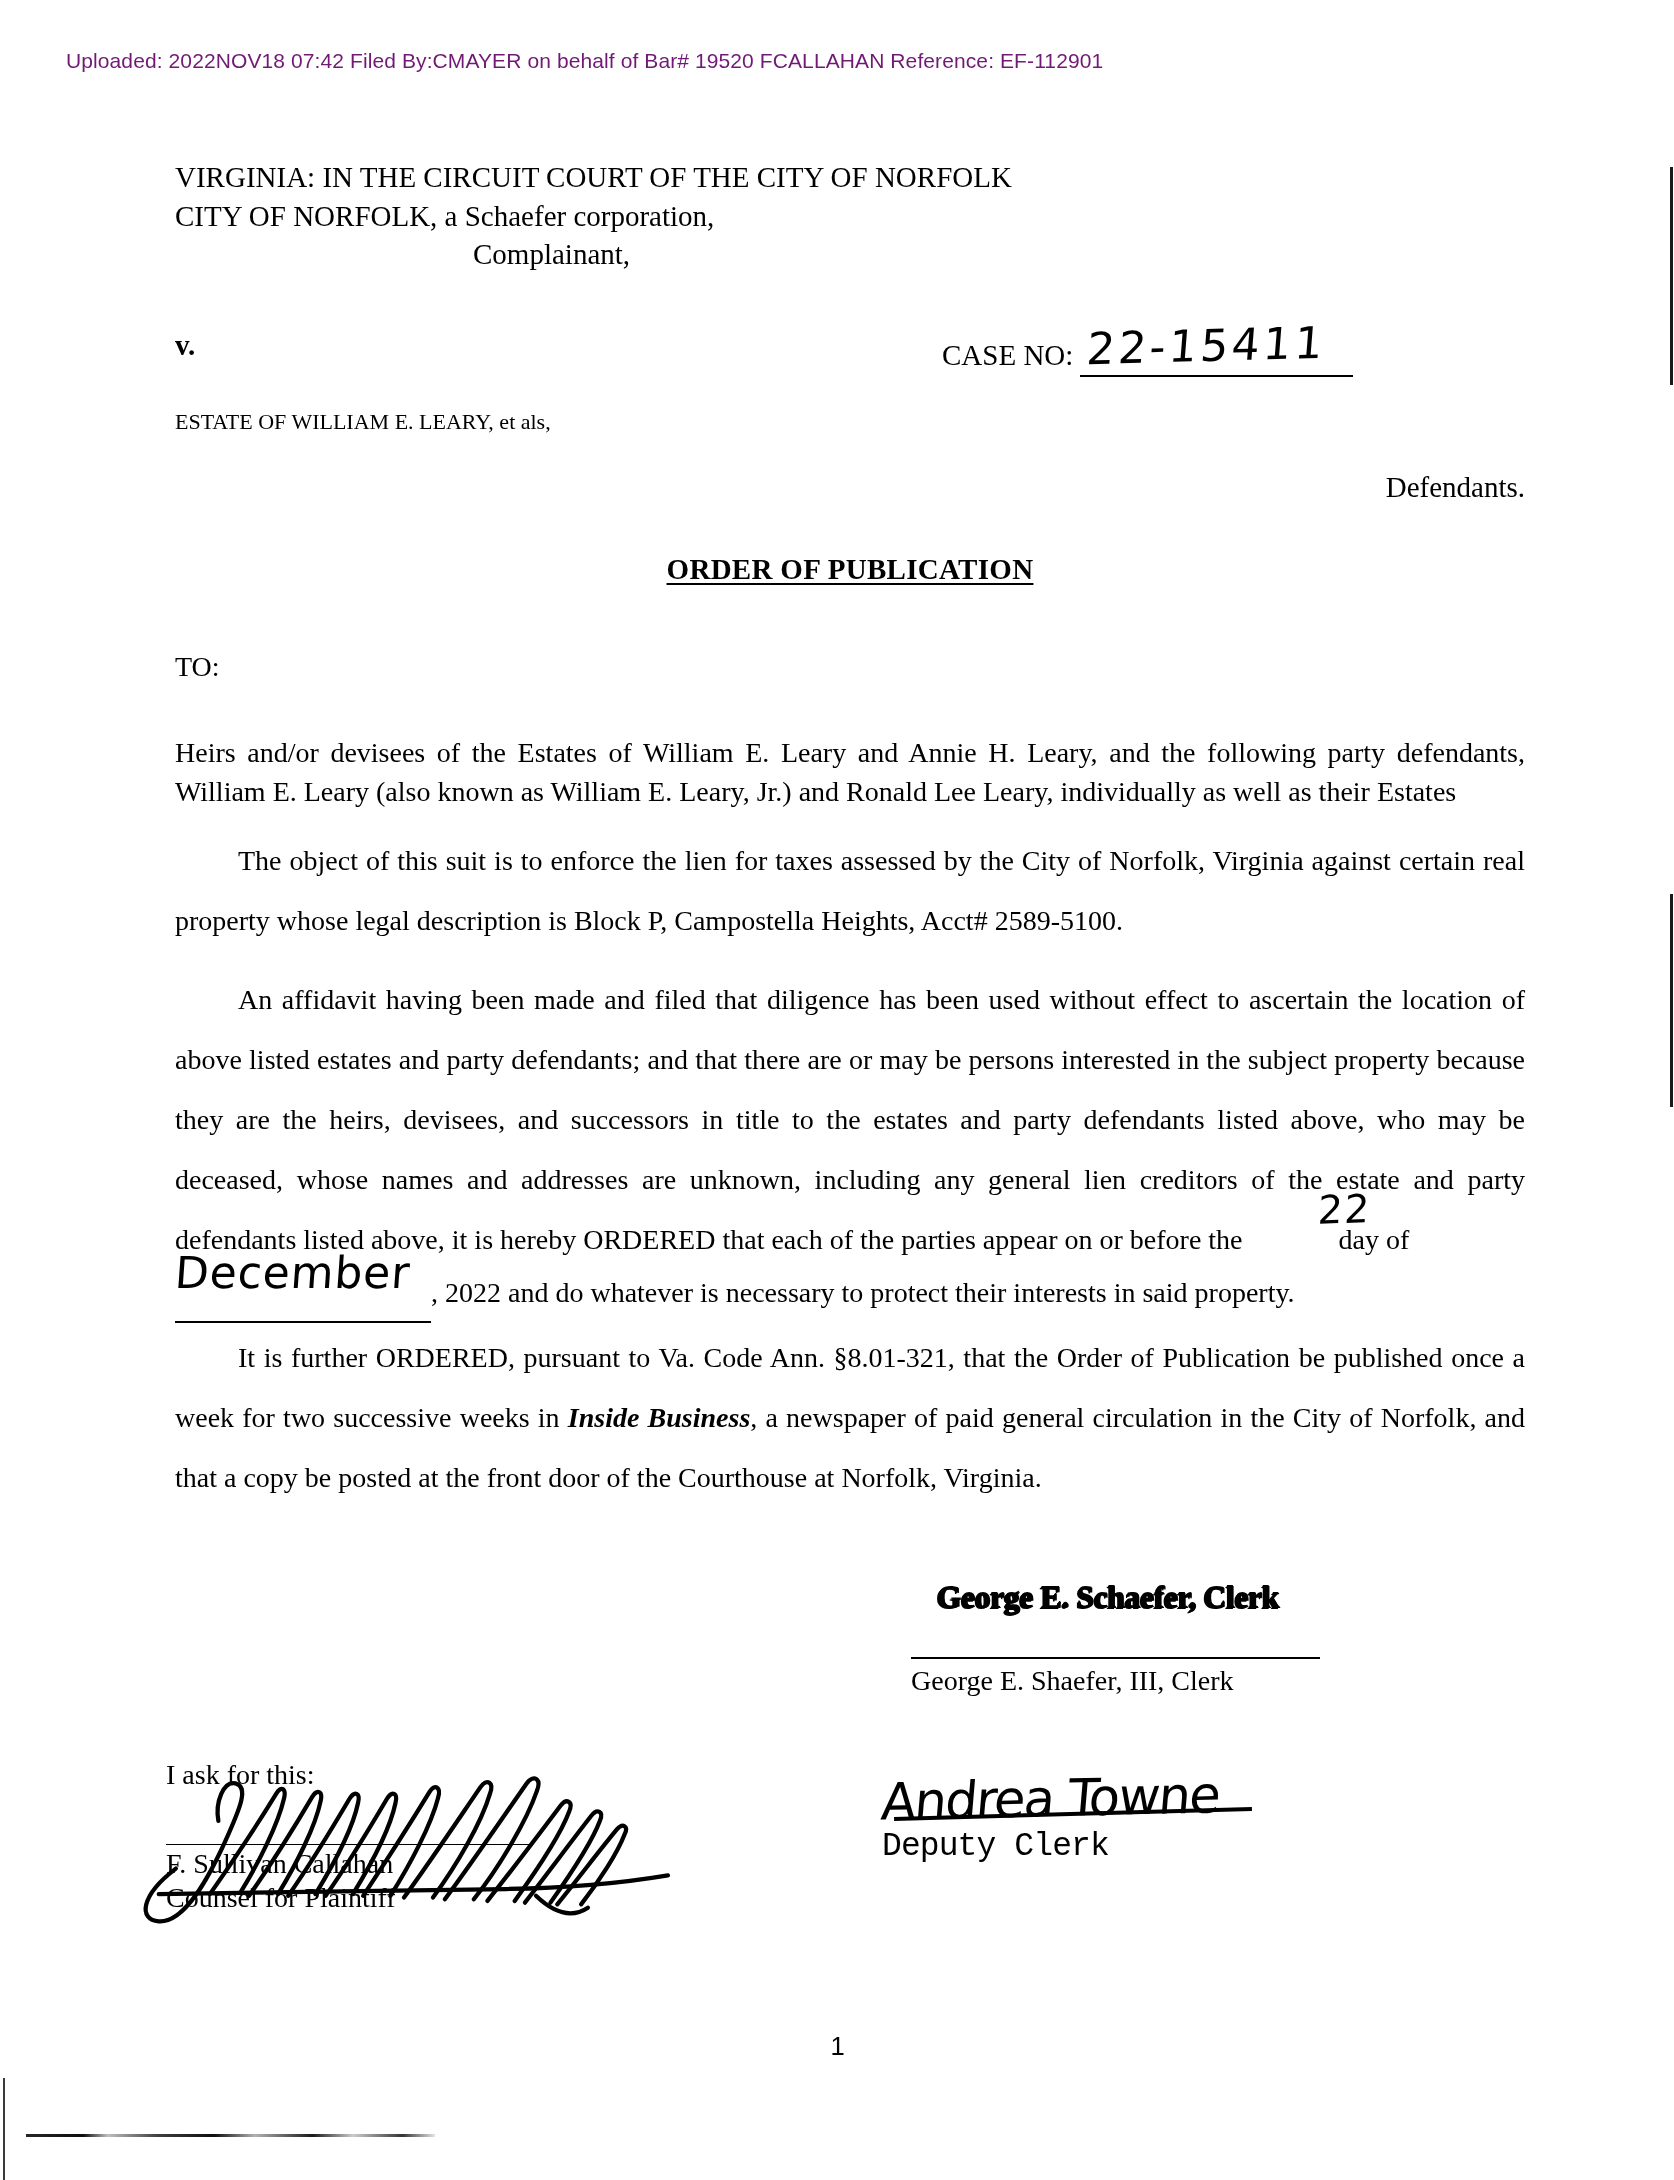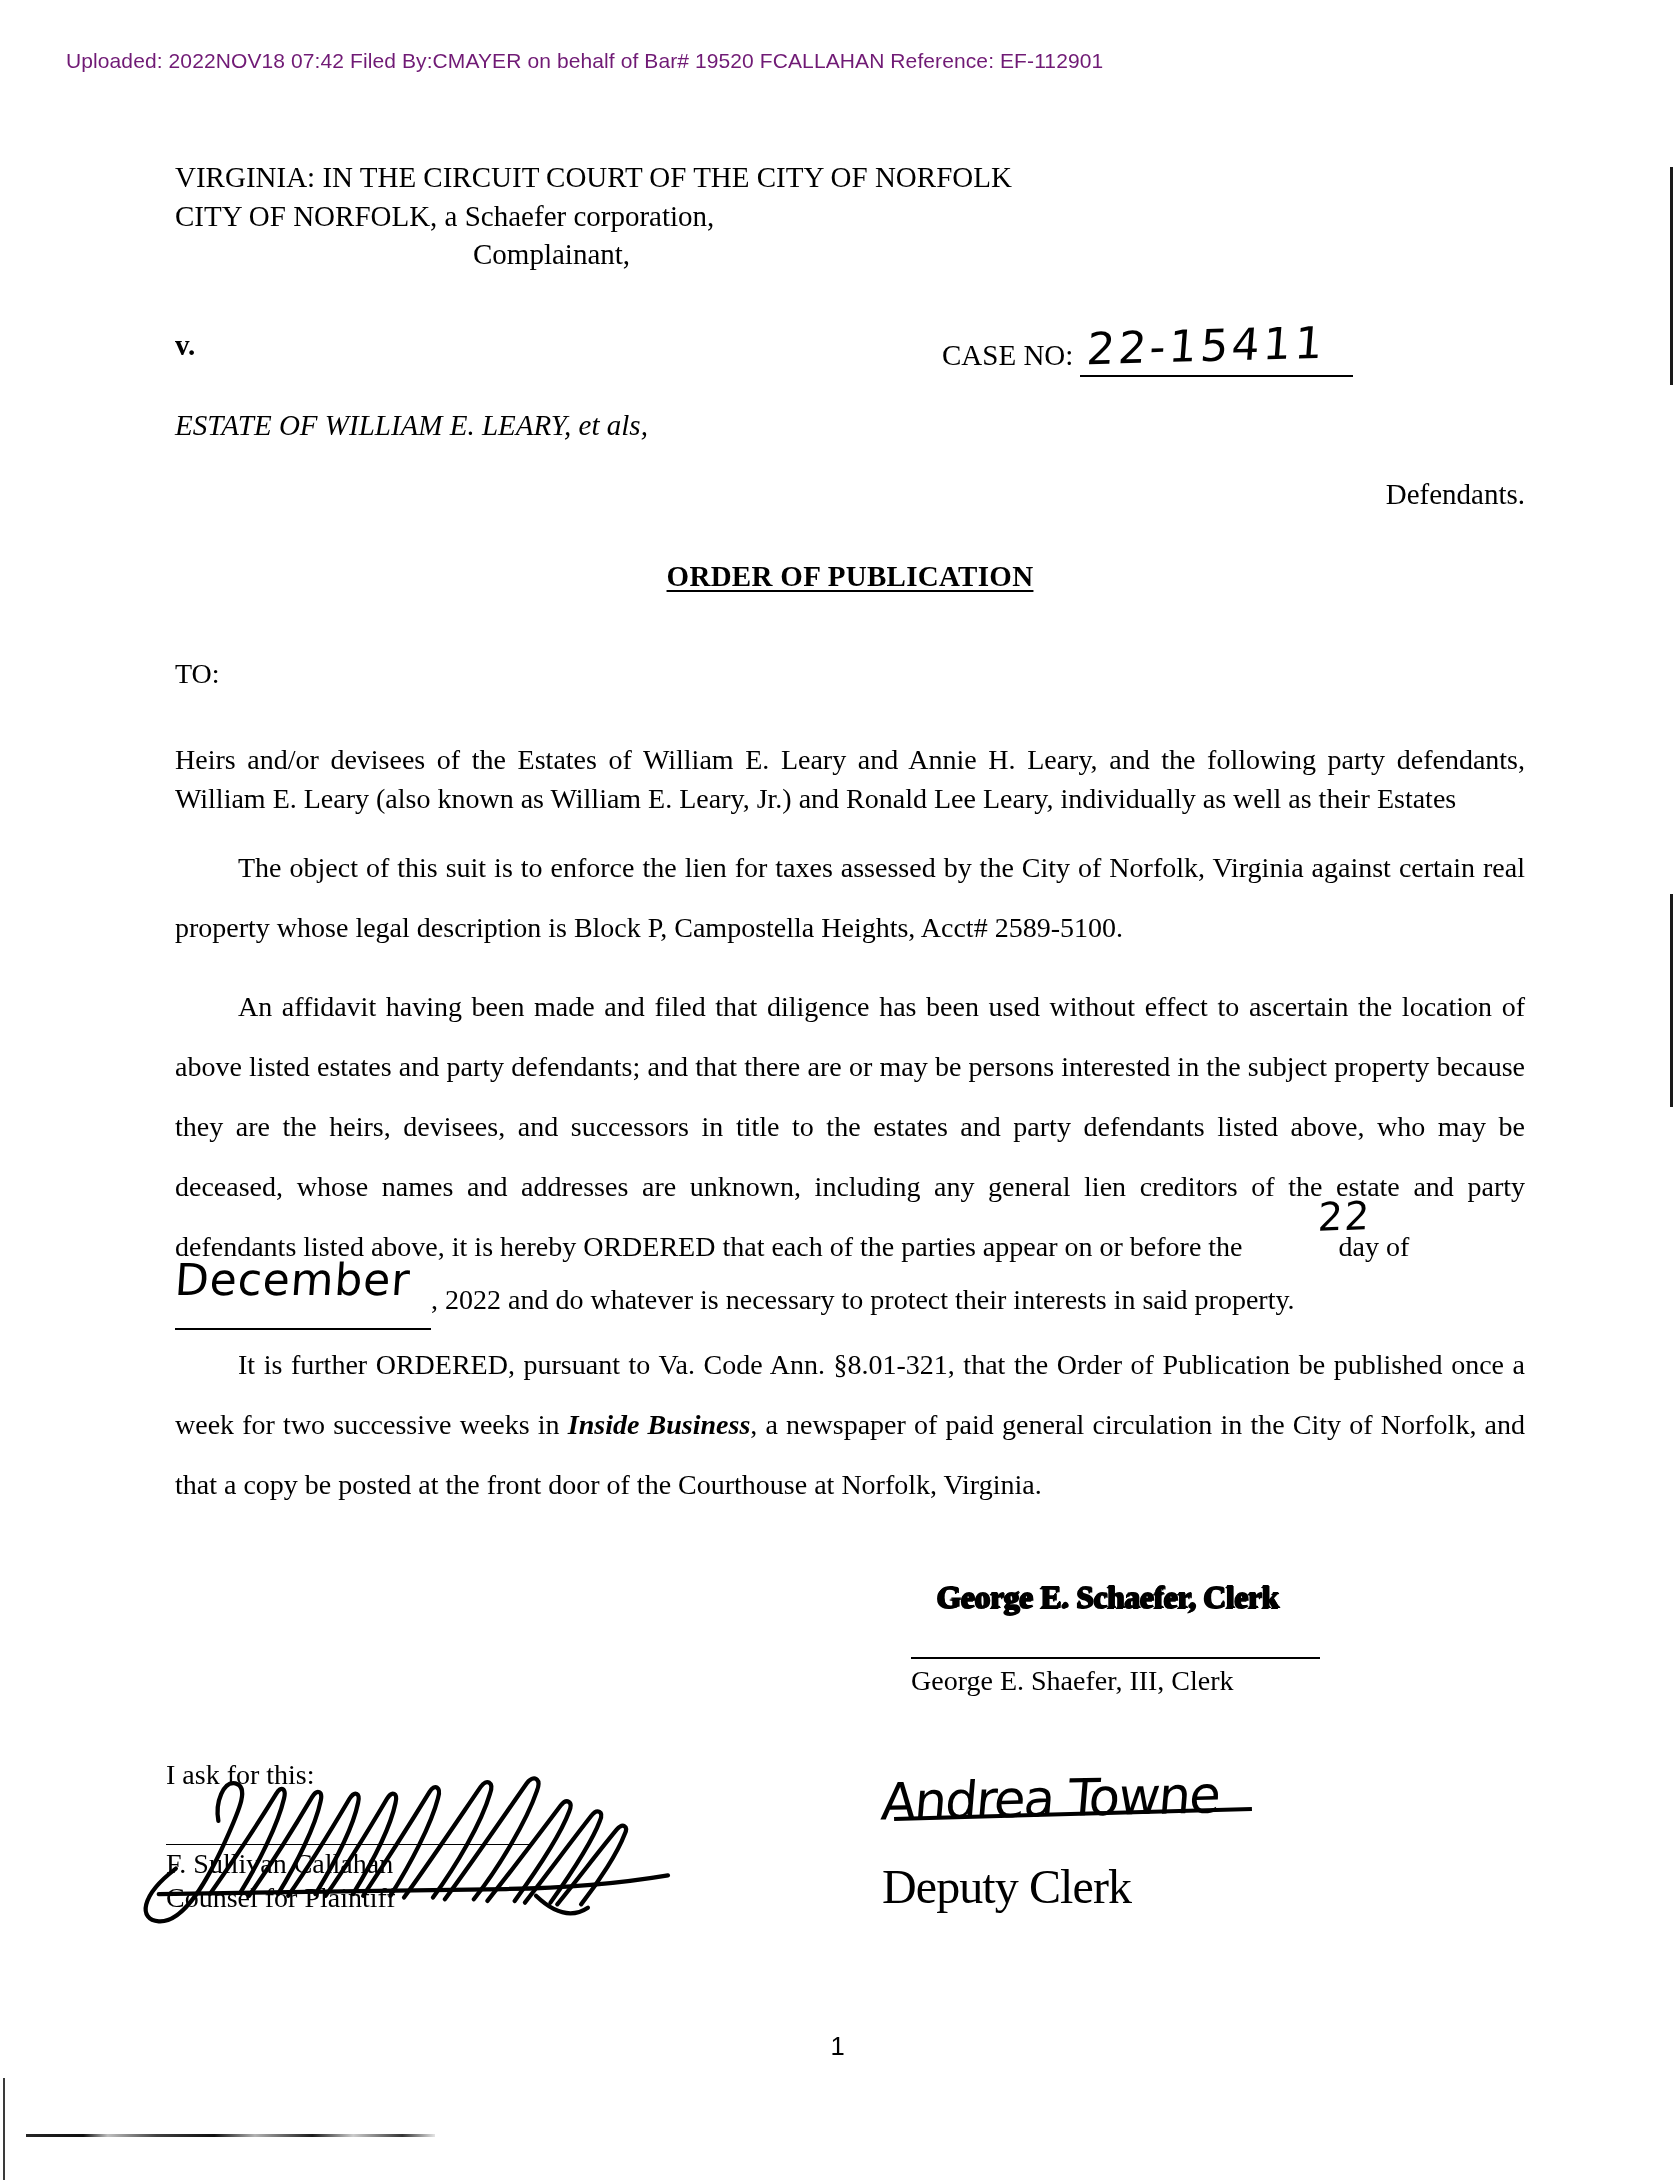--- a/index.html
+++ b/index.html
@@ -128,24 +128,23 @@
     position: absolute;
     left: 6.8px;
     bottom: 3.4px;
     font-size: 44px;
     letter-spacing: 3.4px;
     transform: rotate(-1.5deg) skewX(-6deg);
     white-space: nowrap;
   }
 
   .defendant-line {
-    font-size: 29px;
+    font-size: 22px;
     margin-top: 12px;
     white-space: nowrap;
-    font-style: italic;
   }
   .defendants-word {
     font-size: 29px;
     padding-left: 298px;
     margin-top: 36px;
     text-align: right;
   }
 
   .doc-title {
     text-align: center;
@@ -305,24 +304,24 @@
     white-space: nowrap;
   }
   .deputy-sig-rule {
     width: 358px;
     border-bottom: 4.3px solid #000;
     transform: rotate(-1.6deg);
     margin-top: -13.6px;
     margin-left: 12px;
   }
   .deputy-role {
-    font-family: Liberation Serif, serif;
-    font-size: 48px;
+    font-family: Liberation Mono, monospace;
+    font-size: 33px;
     letter-spacing: -0.9px;
-    margin-top: 43px;
+    margin-top: 12px;
     white-space: nowrap;
   }
 
   
   .page-number {
     position: absolute;
     left: 0;
     right: 0;
     top: 2032px;
     text-align: center;

